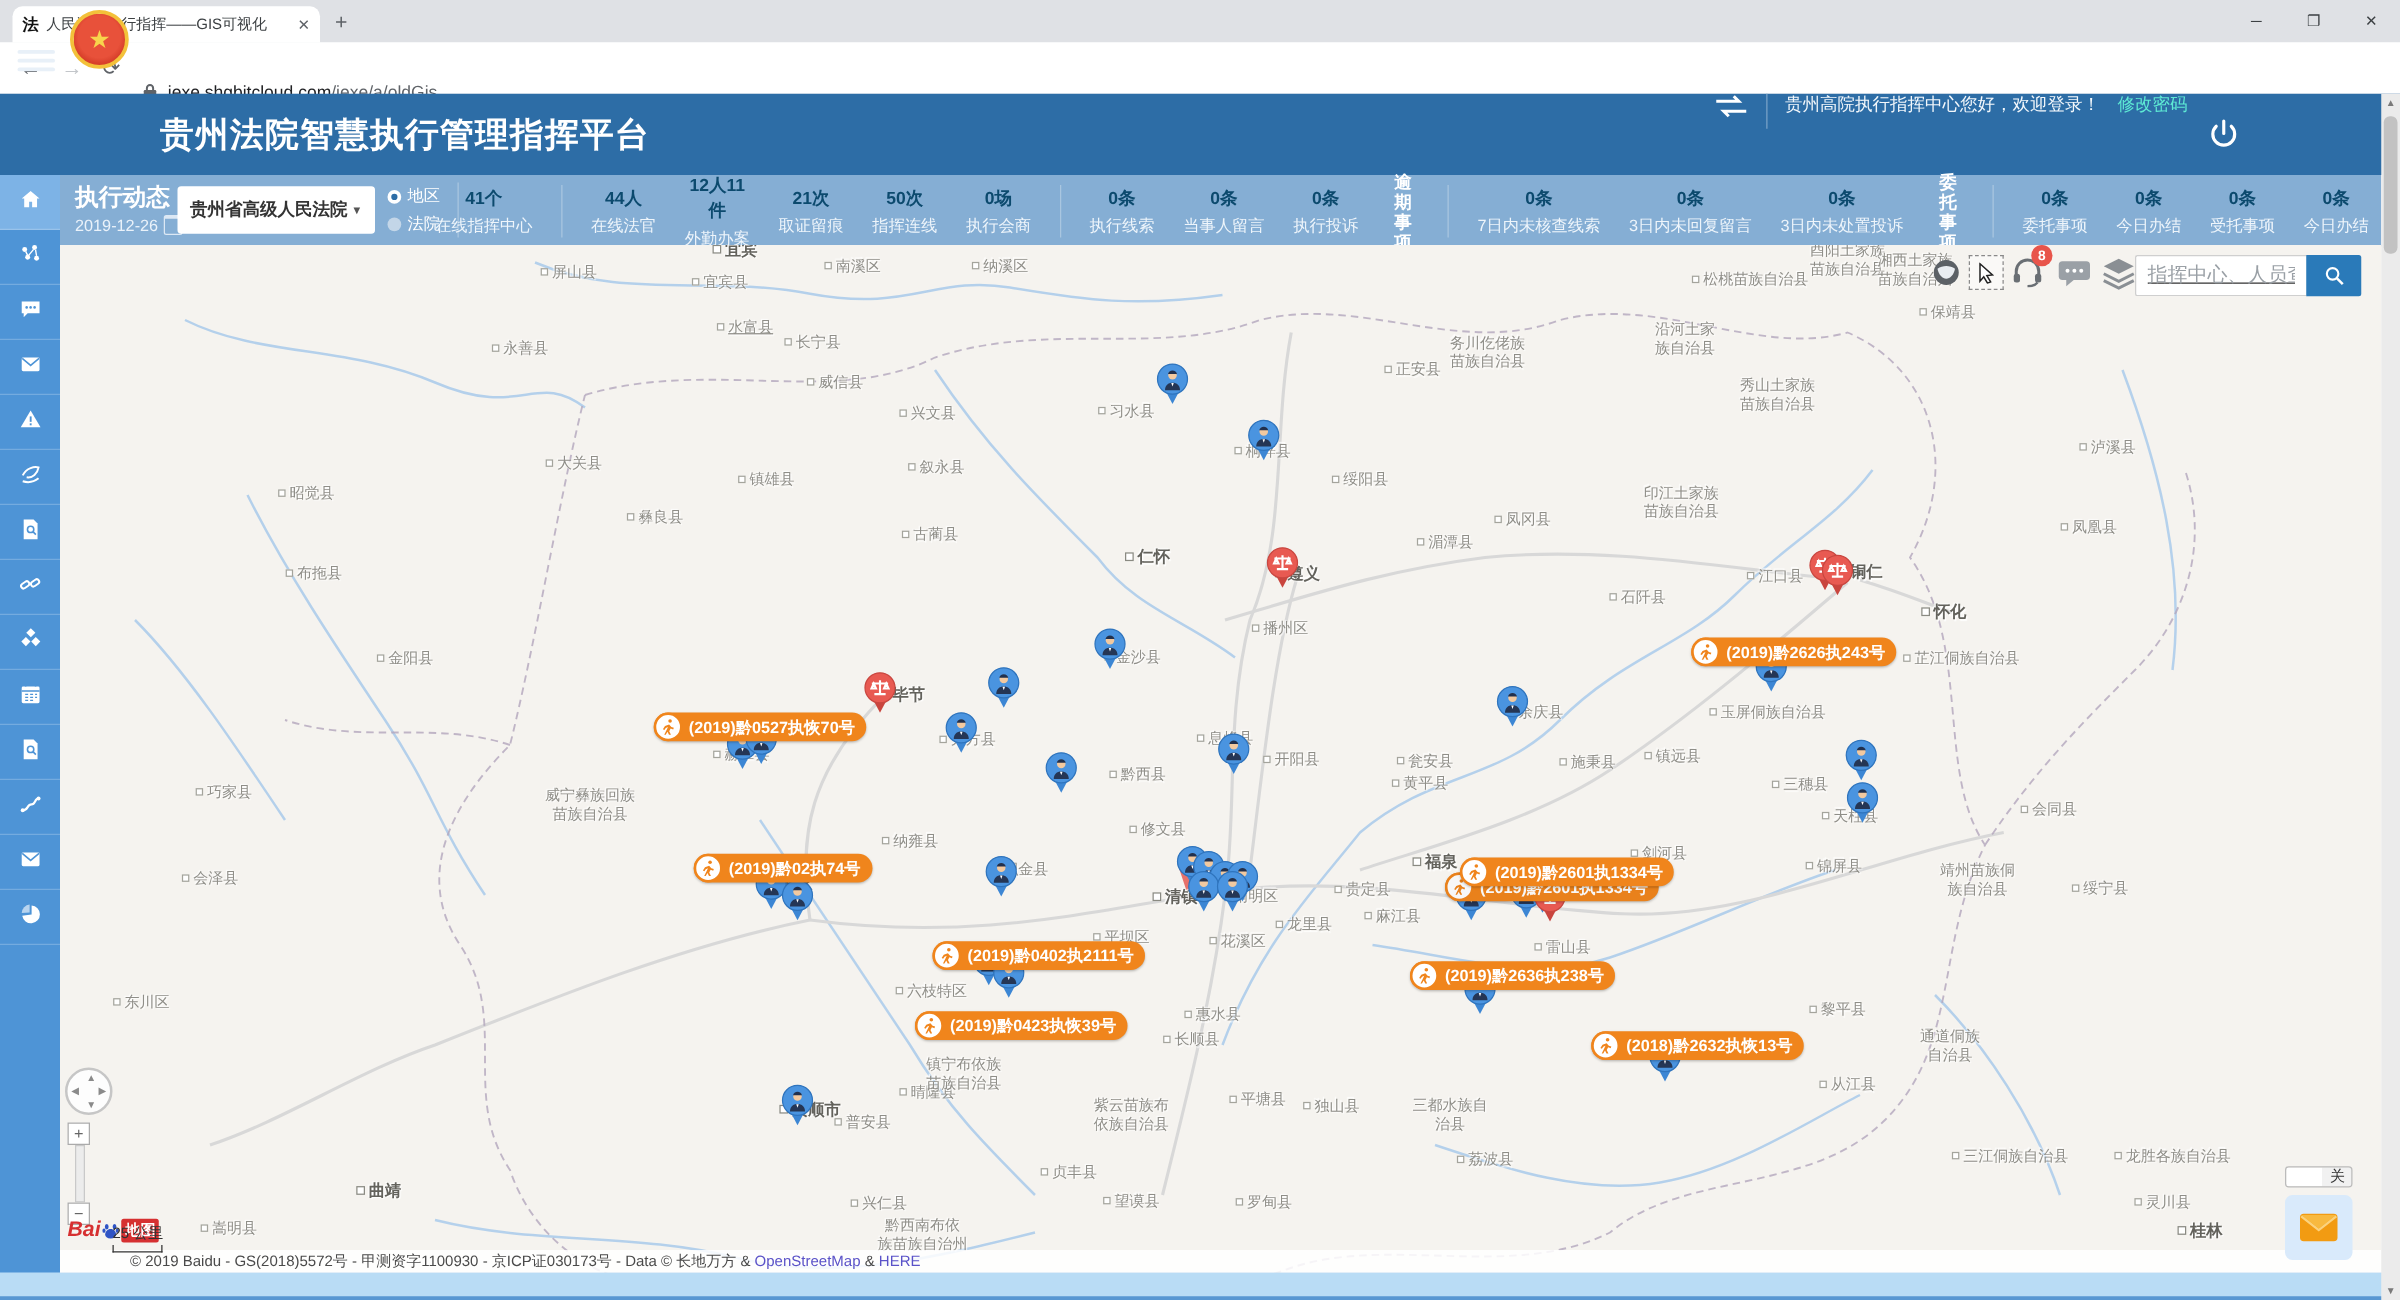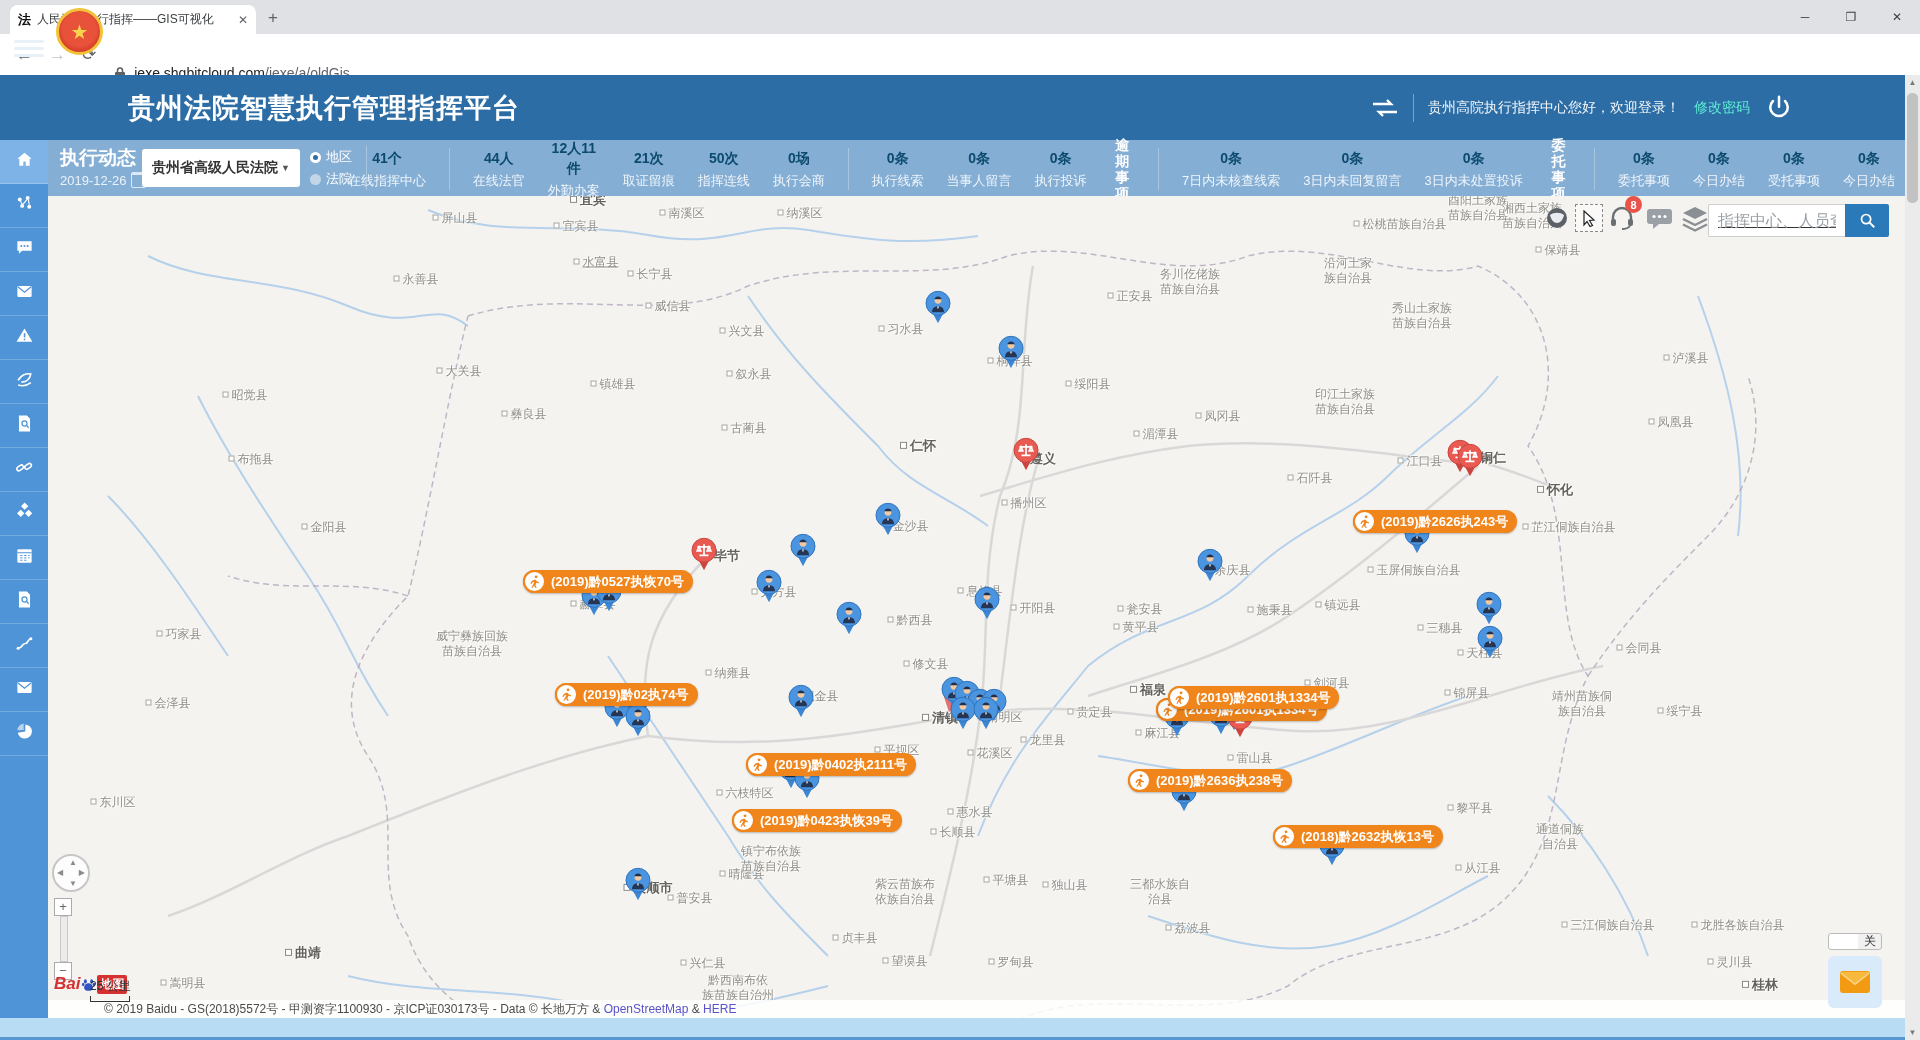--- a/index.html
+++ b/index.html
@@ -29,21 +29,21 @@
   .upd{width:19px;height:19px;border-radius:50%;background:#d7462c;}
   
   .hdr{position:absolute;left:0;top:75px;width:1920px;height:65px;background:#2d6da6;}
   .hamb{position:absolute;left:14px;top:36px;width:30px;}
   .hamb i{display:block;height:3px;background:#e8f0f8;margin:4px 0;border-radius:2px;}
   .logo{position:absolute;left:56px;top:8px;width:47px;height:47px;border-radius:50%;
         background:radial-gradient(circle at 50% 45%,#e8513a 0 55%,#d8402b 70%);
         border:3px solid #f3c13a;box-sizing:border-box;display:flex;align-items:center;justify-content:center;
         color:#f8d44c;font-size:20px;}
   .htitle{position:absolute;left:128px;top:15px;font-size:27px;font-weight:bold;color:#fff;letter-spacing:1px;}
-  .hright{position:absolute;right:170px;top:0;height:65px;display:flex;align-items:center;gap:14px;color:#fff;}
+  .hright{position:absolute;right:170px;top:0;height:65px;display:flex;gap:14px;color:#fff;}
   .hsep{width:1px;height:28px;background:#7aa3c8;}
   .welcome{font-size:14px;color:#f2f7fb;}
   .chpwd{font-size:14px;color:#5eead4;}
   .pwr{position:absolute;right:126px;top:18px;}
   
   .stats{position:absolute;left:48px;top:140px;width:1857px;height:56px;background:#85aed4;border-bottom:1px solid #6d9cc6;}
   .st-title{position:absolute;left:12px;top:5px;color:#fff;font-size:19px;font-weight:bold;}
   .st-date{position:absolute;left:12px;top:32px;color:#eaf2fa;font-size:13px;display:flex;align-items:center;gap:4px;}
   .cal{display:inline-block;width:13px;height:12px;border:1px solid #dce8f4;border-top:3px solid #dce8f4;border-radius:2px;}
   .dropdown{position:absolute;left:94px;top:9px;width:158px;height:38px;background:#fff;border-radius:3px;
@@ -463,21 +463,21 @@
         <span class="place county" style="left: 1222px; top: 414px;">施秉县</span>
         <span class="place county" style="left: 1290px; top: 409px;">镇远县</span>
         <span class="place county" style="left: 1392px; top: 432px;">三穗县</span>
         <span class="place county" style="left: 1432px; top: 457px;">天柱县</span>
         <span class="place county" style="left: 1279px; top: 487px;">剑河县</span>
         <span class="place county" style="left: 1419px; top: 497px;">锦屏县</span>
         <span class="place county" style="left: 1422px; top: 612px;">黎平县</span>
         <span class="place county" style="left: 1430px; top: 672px;">从江县</span>
         <span class="place county" style="left: 1307px; top: 642px;">榕江县</span>
         <span class="place county" style="left: 1202px; top: 562px;">雷山县</span>
-        <span class="place county" style="left: 1110px; top: 537px;">麻江县</span>
+        <span class="place county" style="left: 1066px; top: 537px;">麻江县</span>
         <span class="place county" style="left: 1088px; top: 431px;">黄平县</span>
         <span class="place county" style="left: 1092px; top: 413px;">瓮安县</span>
         <span class="place city" style="left: 1100px; top: 494px;">福泉</span>
         <span class="place county" style="left: 1042px; top: 516px;">贵定县</span>
         <span class="place county" style="left: 995px; top: 544px;">龙里县</span>
         <span class="place county" style="left: 922px; top: 616px;">惠水县</span>
         <span class="place county" style="left: 905px; top: 636px;">长顺县</span>
         <span class="place county" style="left: 849px; top: 554px;">平坝区</span>
         <span class="place county" style="left: 942px; top: 557px;">花溪区</span>
         <span class="place county" style="left: 952px; top: 521px;">南明区</span>

